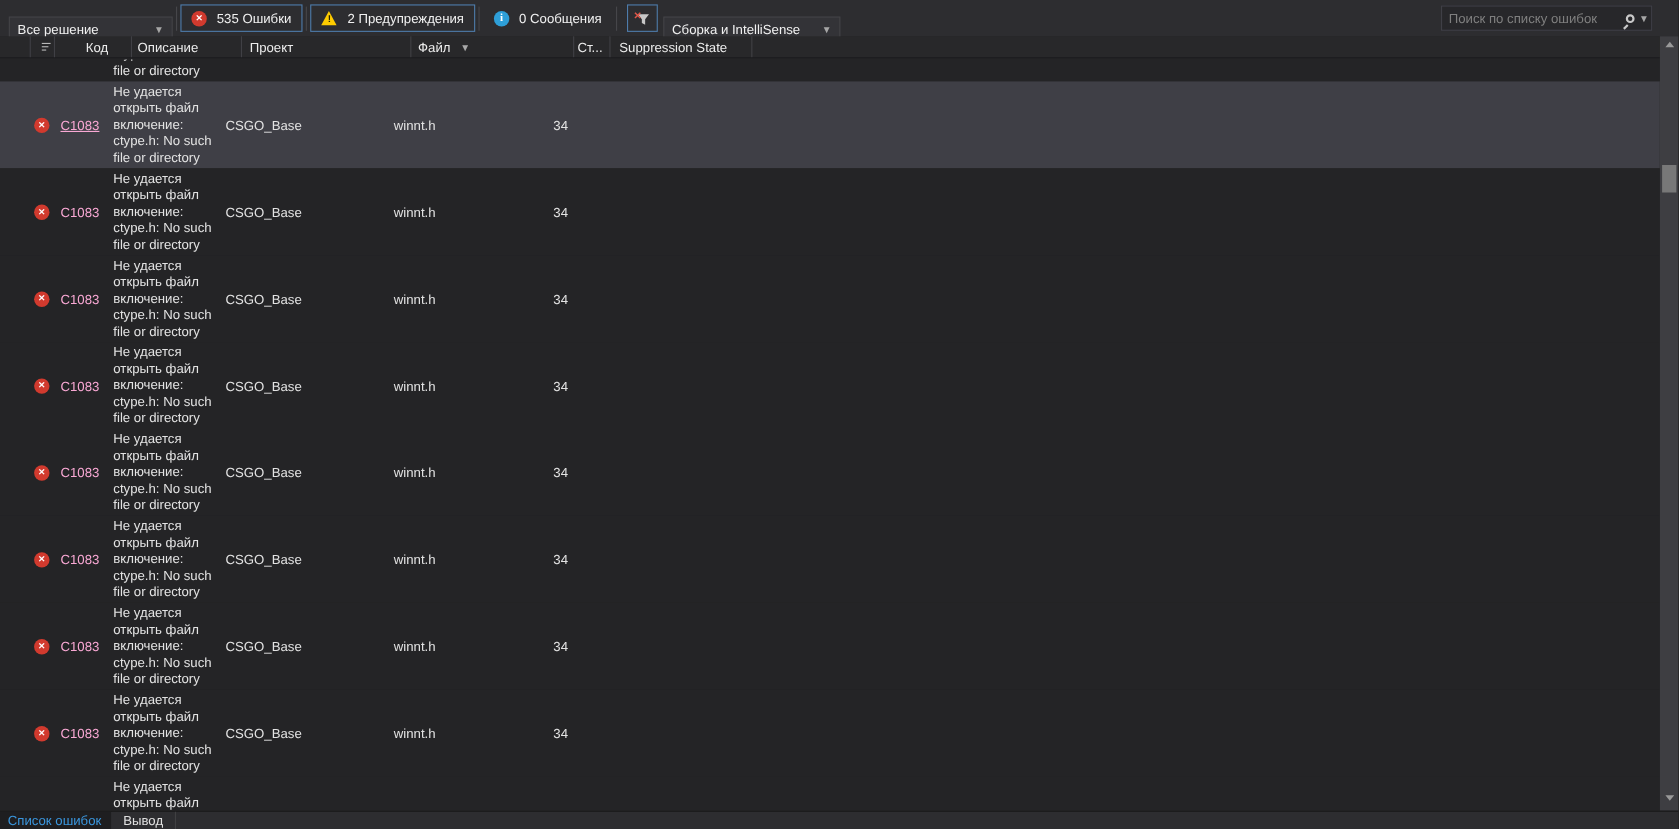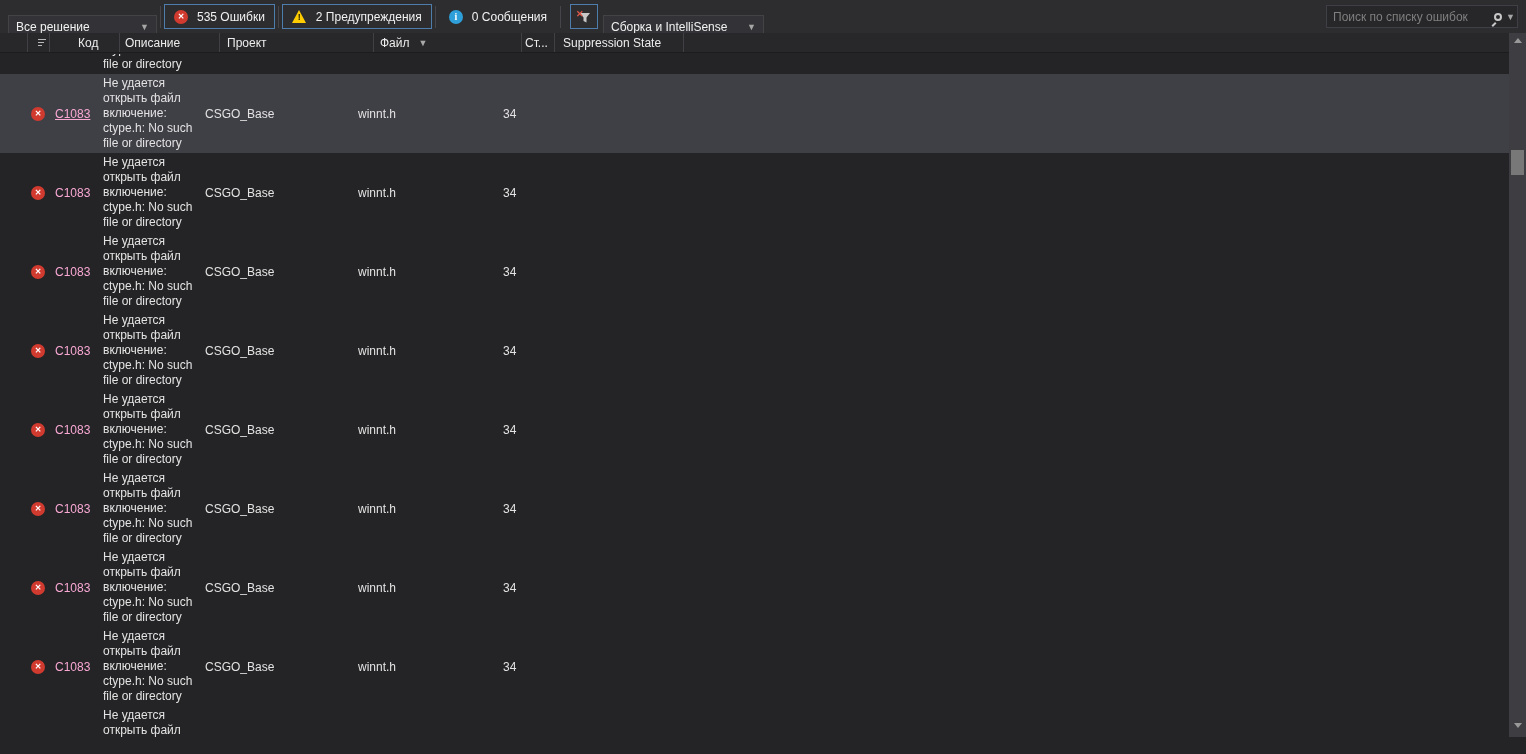--- a/index.html
+++ b/index.html
@@ -32,21 +32,21 @@
       border-left:7.5px solid transparent; border-right:7.5px solid transparent;
       border-bottom:13px solid #ffcc00; }
   .warn-icon::after { content:"!"; position:absolute; left:50%; transform:translateX(-50%);
       top:2px; font-size:9px; font-weight:700; color:#2b2400; }
   .info-icon { width:14px; height:14px; border-radius:50%; background:#2e9fd8;
                display:inline-flex; align-items:center; justify-content:center; flex:0 0 auto; }
   .info-icon::before { content:"i"; color:#fff; font-size:10px; font-weight:700;
                font-family:"Liberation Serif",serif; line-height:1; }
 
   
-  .searchbox { position:absolute; right:8px; top:5px; width:192px; height:23px;
+  .searchbox { position:absolute; right:24px; top:5px; width:192px; height:23px;
                background:#27272a; border:1px solid #3f3f46; display:flex; align-items:center; }
   .searchbox input { flex:1; background:transparent; border:none; outline:none;
                color:#d0d0d0; font-size:12px; padding:0 6px;
                font-family:"Liberation Sans",sans-serif; }
   .searchbox input::placeholder { color:#7f7f7f; }
   .search-icon { position:relative; width:8px; height:8px; border:2px solid #c8c8c8;
                border-radius:50%; flex:0 0 auto; margin-right:4px; }
   .search-icon::after { content:""; position:absolute; width:2px; height:5px;
                background:#c8c8c8; left:-3px; top:7px; transform:rotate(45deg); }
   .search-caret { color:#a6a6a6; font-size:9px; margin-right:5px; }
@@ -349,14 +349,22 @@
     </div>
   </div>
   </div>
 
   <div class="vscroll">
     <div class="sb-arrow sb-up"></div>
     <div class="sb-thumb"></div>
     <div class="sb-arrow sb-down"></div>
   </div>
 
+  <div class="bottombar">
+    <div class="tab tab-active">
+      <span>Список ошибок</span>
+    </div>
+    <div class="tab tab-plain">
+      <span>Вывод</span>
+    </div>
+  </div>
 
 </div>
 
 </body></html>

